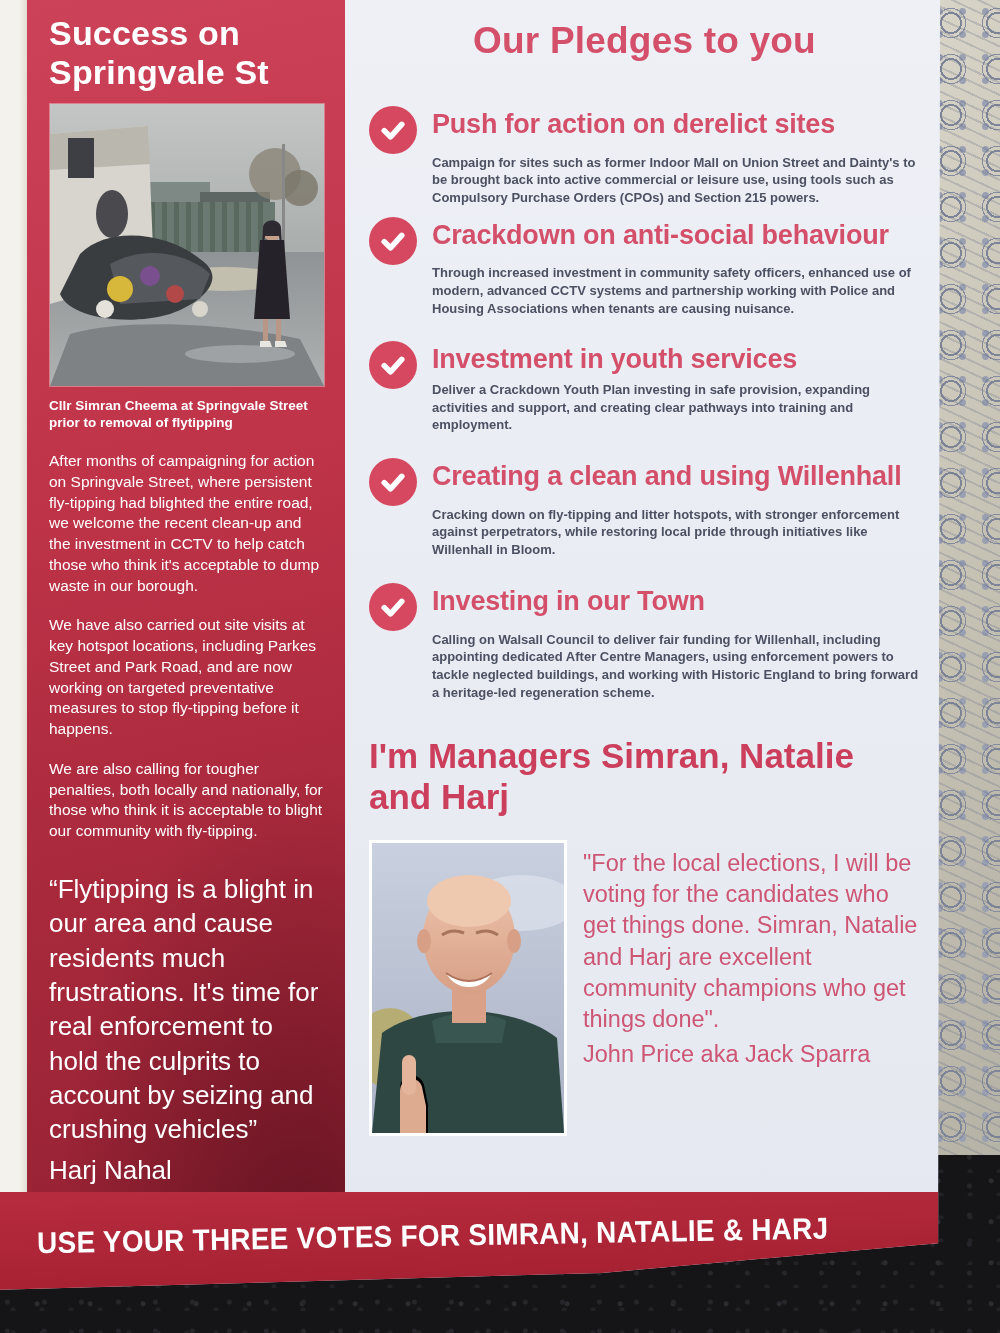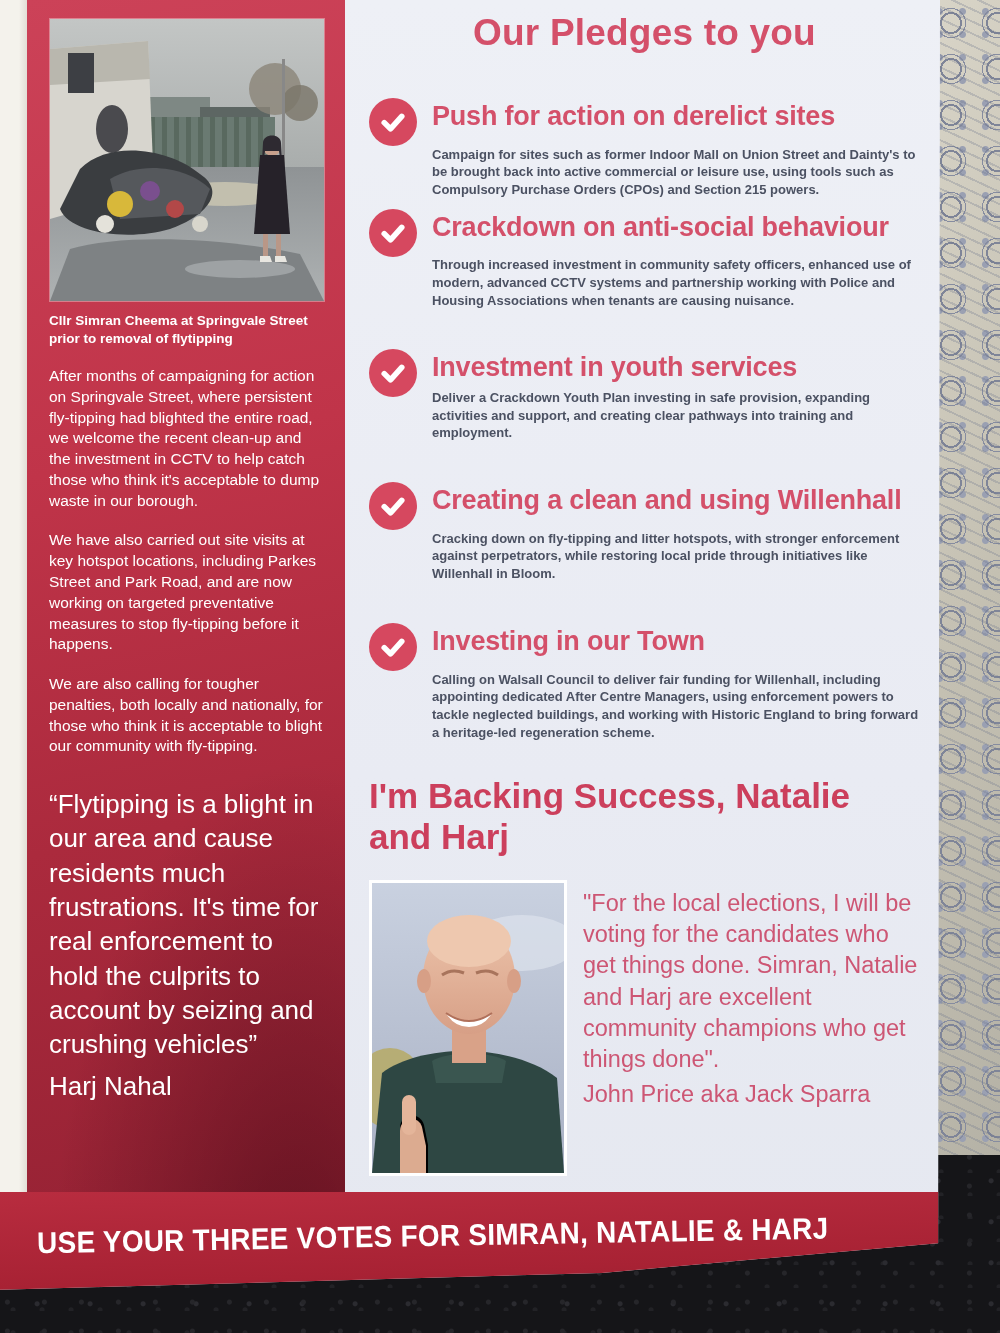--- a/index.html
+++ b/index.html
@@ -36,24 +36,24 @@
   .lp-heading{margin:0 0 10px 0;font-size:34px;line-height:1.16;font-weight:bold;letter-spacing:.2px;}
   .photo1{margin:4px 0 0 0;width:274px;height:282px;border:1px solid rgba(255,255,255,.35);}
   .photo1 svg{display:block;width:100%;height:100%;}
   .caption{margin:10px 0 0 0;font-size:13.5px;font-weight:bold;line-height:1.3;}
   .lp-body{margin:19px 0 0 0;font-size:15.5px;line-height:1.34;}
   .lp-quote{margin:30px 0 0 0;font-size:26px;line-height:1.32;}
   .lp-quote-attr{margin:8px 0 0 0;font-size:26px;line-height:1.3;}
   
   .main{position:absolute;left:345px;top:0;width:593px;height:1192px;box-sizing:border-box;
     padding:8px 18px 0 24px;}
-  .pledges-title{margin:4px;text-align:center;font-size:37px;font-weight:bold;color:#d4506a;letter-spacing:.2px;}
+  .pledges-title{margin:12px;text-align:center;font-size:37px;font-weight:bold;color:#d4506a;letter-spacing:.2px;}
   .pledge{display:flex;align-items:flex-start;gap:15px;margin-top:10px;}
   .pledge.first{margin-top:44px;}
-  .pledge.gap-lg{margin-top:40px;}
+  .pledge.gap-lg{margin-top:24px;}
   .check{flex:0 0 48px;width:48px;height:48px;border-radius:50%;background:#d6485f;
     display:flex;align-items:center;justify-content:center;}
   .check svg{width:30px;height:30px;}
   .pledge-text{flex:1;}
   .pledge-text h3{margin:4px 0 0 0;font-size:27px;font-weight:bold;color:#d4506a;letter-spacing:-.2px;line-height:1.1;}
   .pledge-text p{margin:14px 0 0 0;font-size:13px;line-height:1.36;color:#4b5162;font-weight:bold;}
   .pledge.tight .pledge-text p{margin-top:6px;}
   .backing-title{margin:34px 0 0 0;max-width:545px;font-size:35px;font-weight:bold;color:#cc3f5c;line-height:1.18;}
   .backing-row{display:flex;gap:16px;margin-top:22px;}
   .photo2{flex:0 0 198px;width:198px;height:296px;margin:0;background:#fff;padding:3px;box-sizing:border-box;}
@@ -71,20 +71,21 @@
 </head>
 <body>
 
 <div class="scene">
   <div class="fabric"></div>
 
   <div class="leaflet">
     <div class="left-edge"></div>
 
     <aside class="left-panel">
+      <h1 class="lp-heading">Success on Springvale St</h1>
 
       <figure class="photo1">
         <svg viewBox="0 0 274 282" preserveAspectRatio="none">
           <defs>
             <linearGradient id="sky1" x1="0" y1="0" x2="0" y2="1">
               <stop offset="0" stop-color="#c3c6c5"></stop>
                 <stop offset="1" stop-color="#a9adac"></stop>
             </linearGradient>
             <linearGradient id="road1" x1="0" y1="0" x2="0" y2="1">
               <stop offset="0" stop-color="#8f9395"></stop>
@@ -203,21 +204,21 @@
           <svg viewBox="0 0 24 24">
               <path d="M5 12.5 L10 17.5 L19 7.5" fill="none" stroke="#fff" stroke-width="4.5" stroke-linecap="round" stroke-linejoin="round"></path>
             </svg>
         </span>
         <div class="pledge-text">
           <h3>Investing in our Town</h3>
           <p>Calling on Walsall Council to deliver fair funding for Willenhall, including appointing dedicated After Centre Managers, using enforcement powers to tackle neglected buildings, and working with Historic England to bring forward a heritage-led regeneration scheme.</p>
         </div>
       </section>
 
-      <h2 class="backing-title">I'm Backing Success, Natalie and Harj</h2>
+      <h2 class="backing-title">I'm Managers Simran, Natalie and Harj</h2>
 
       <div class="backing-row">
         <figure class="photo2">
           <svg viewBox="0 0 192 290" preserveAspectRatio="none">
             <defs>
               <linearGradient id="sky2" x1="0" y1="0" x2="0" y2="1">
                 <stop offset="0" stop-color="#c9d1e0"></stop>
                   <stop offset="1" stop-color="#a9b1c4"></stop>
               </linearGradient>
               <linearGradient id="head2" x1="0" y1="0" x2="0" y2="1">

